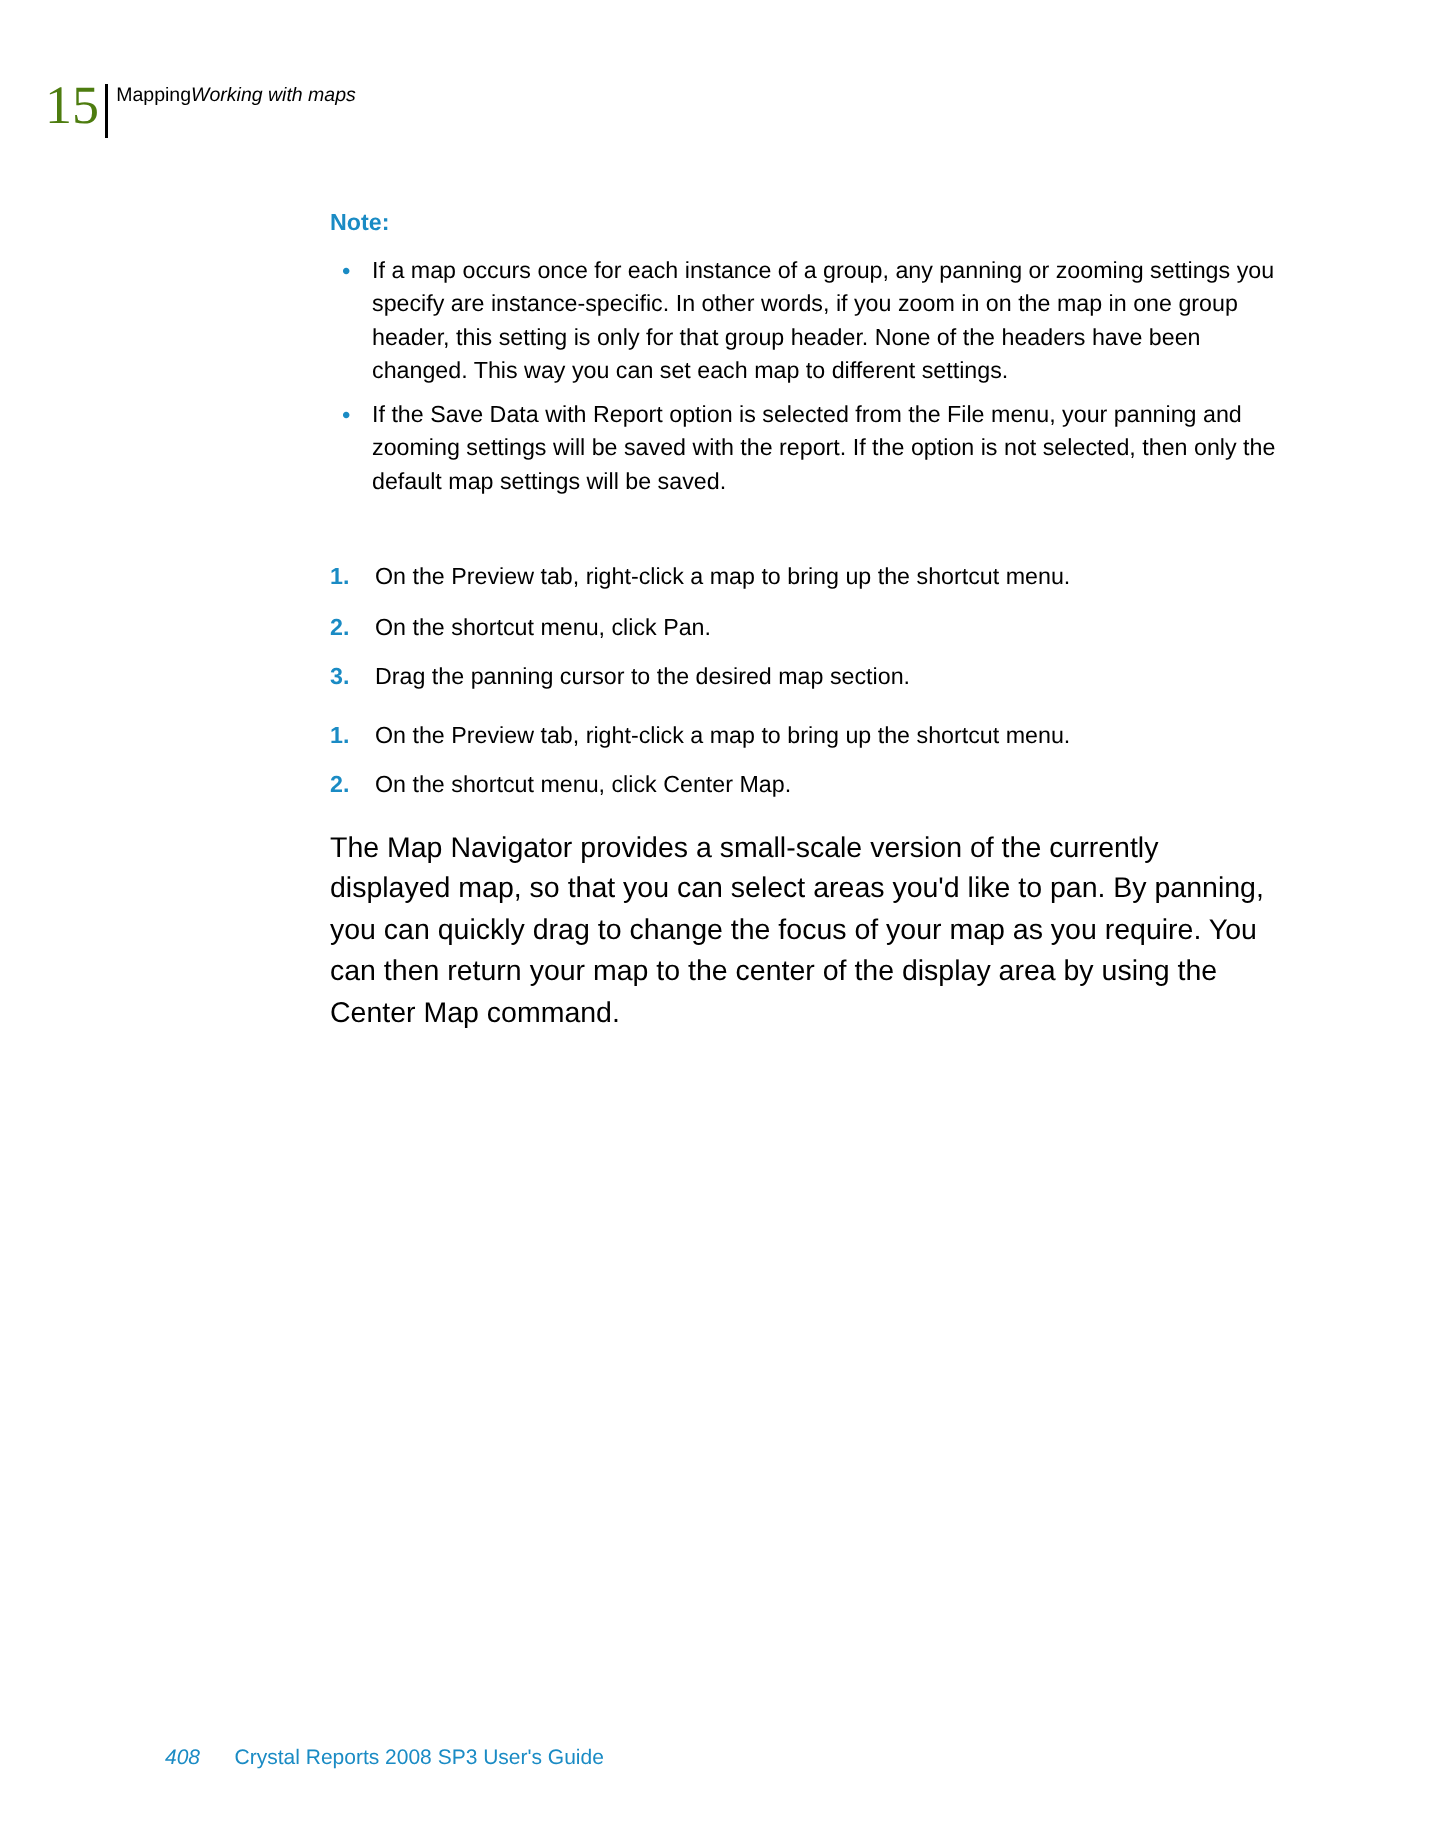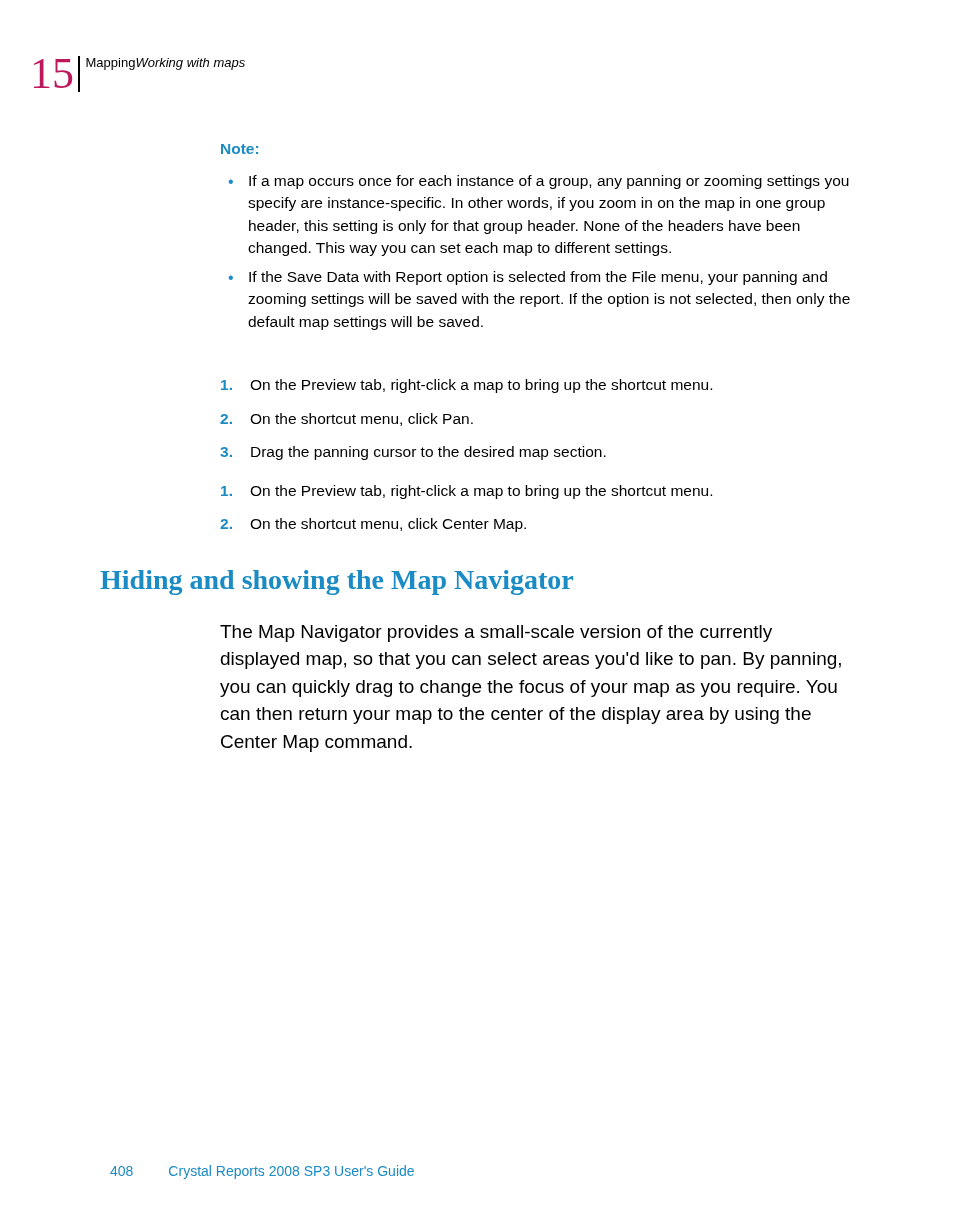--- a/index.html
+++ b/index.html
@@ -17,22 +17,22 @@
     }
     .page-header {
       position: absolute;
       top: 52px;
       left: 30px;
       display: flex;
       align-items: flex-start;
     }
     .chapter-number {
       font-family: Georgia, 'Times New Roman', serif;
-      font-size: 44px;
-      color: #be185d;
+      font-size: 36px;
+      color: #4d7c0f;
       font-weight: normal;
       line-height: 1;
     }
     .header-divider {
       width: 1.5px;
       height: 36px;
       background: #000;
       margin: 4px 6px 0 4px;
     }
     .header-text {
@@ -123,21 +123,22 @@
       font-weight: normal;
     }
     .page-footer {
       position: absolute;
       bottom: 48px;
       left: 110px;
       font-size: 14px;
       color: #1a8bc4;
     }
     .page-number {
-      margin-right: 35px;
+      margin-right: 23px;
+      font-style: italic;
     }
   </style>
 </head>
 <body>
 
 <div class="page-header">
   <span class="chapter-number">15</span>
   <div class="header-divider"></div>
   <div class="header-text">
     <span class="line1">Mapping</span>
@@ -159,20 +160,19 @@
     <li><span>On the </span><span class="b">Preview</span><span> tab, right-click a map to bring up the shortcut menu.</span></li>
     <li><span>On the shortcut menu, click </span><span class="b">Pan</span><span>.</span></li>
     <li><span>Drag the panning cursor to the desired map section.</span></li>
   </ol>
 
   <ol class="step-list">
     <li><span>On the </span><span class="b">Preview</span><span> tab, right-click a map to bring up the shortcut menu.</span></li>
     <li><span>On the shortcut menu, click </span><span class="b">Center Map</span><span>.</span></li>
   </ol>
 
-  <h2 class="section-heading">Hiding and showing the Map Navigator</h2>
   <p class="body-para">The Map Navigator provides a small-scale version of the currently displayed map, so that you can select areas you'd like to pan. By panning, you can quickly drag to change the focus of your map as you require. You can then return your map to the center of the display area by using the Center Map command.</p>
 
 </div>
 
 <div class="page-footer">
   <span class="page-number">408</span><span>Crystal Reports 2008 SP3 User's Guide</span>
 </div>
 
 </body></html>

